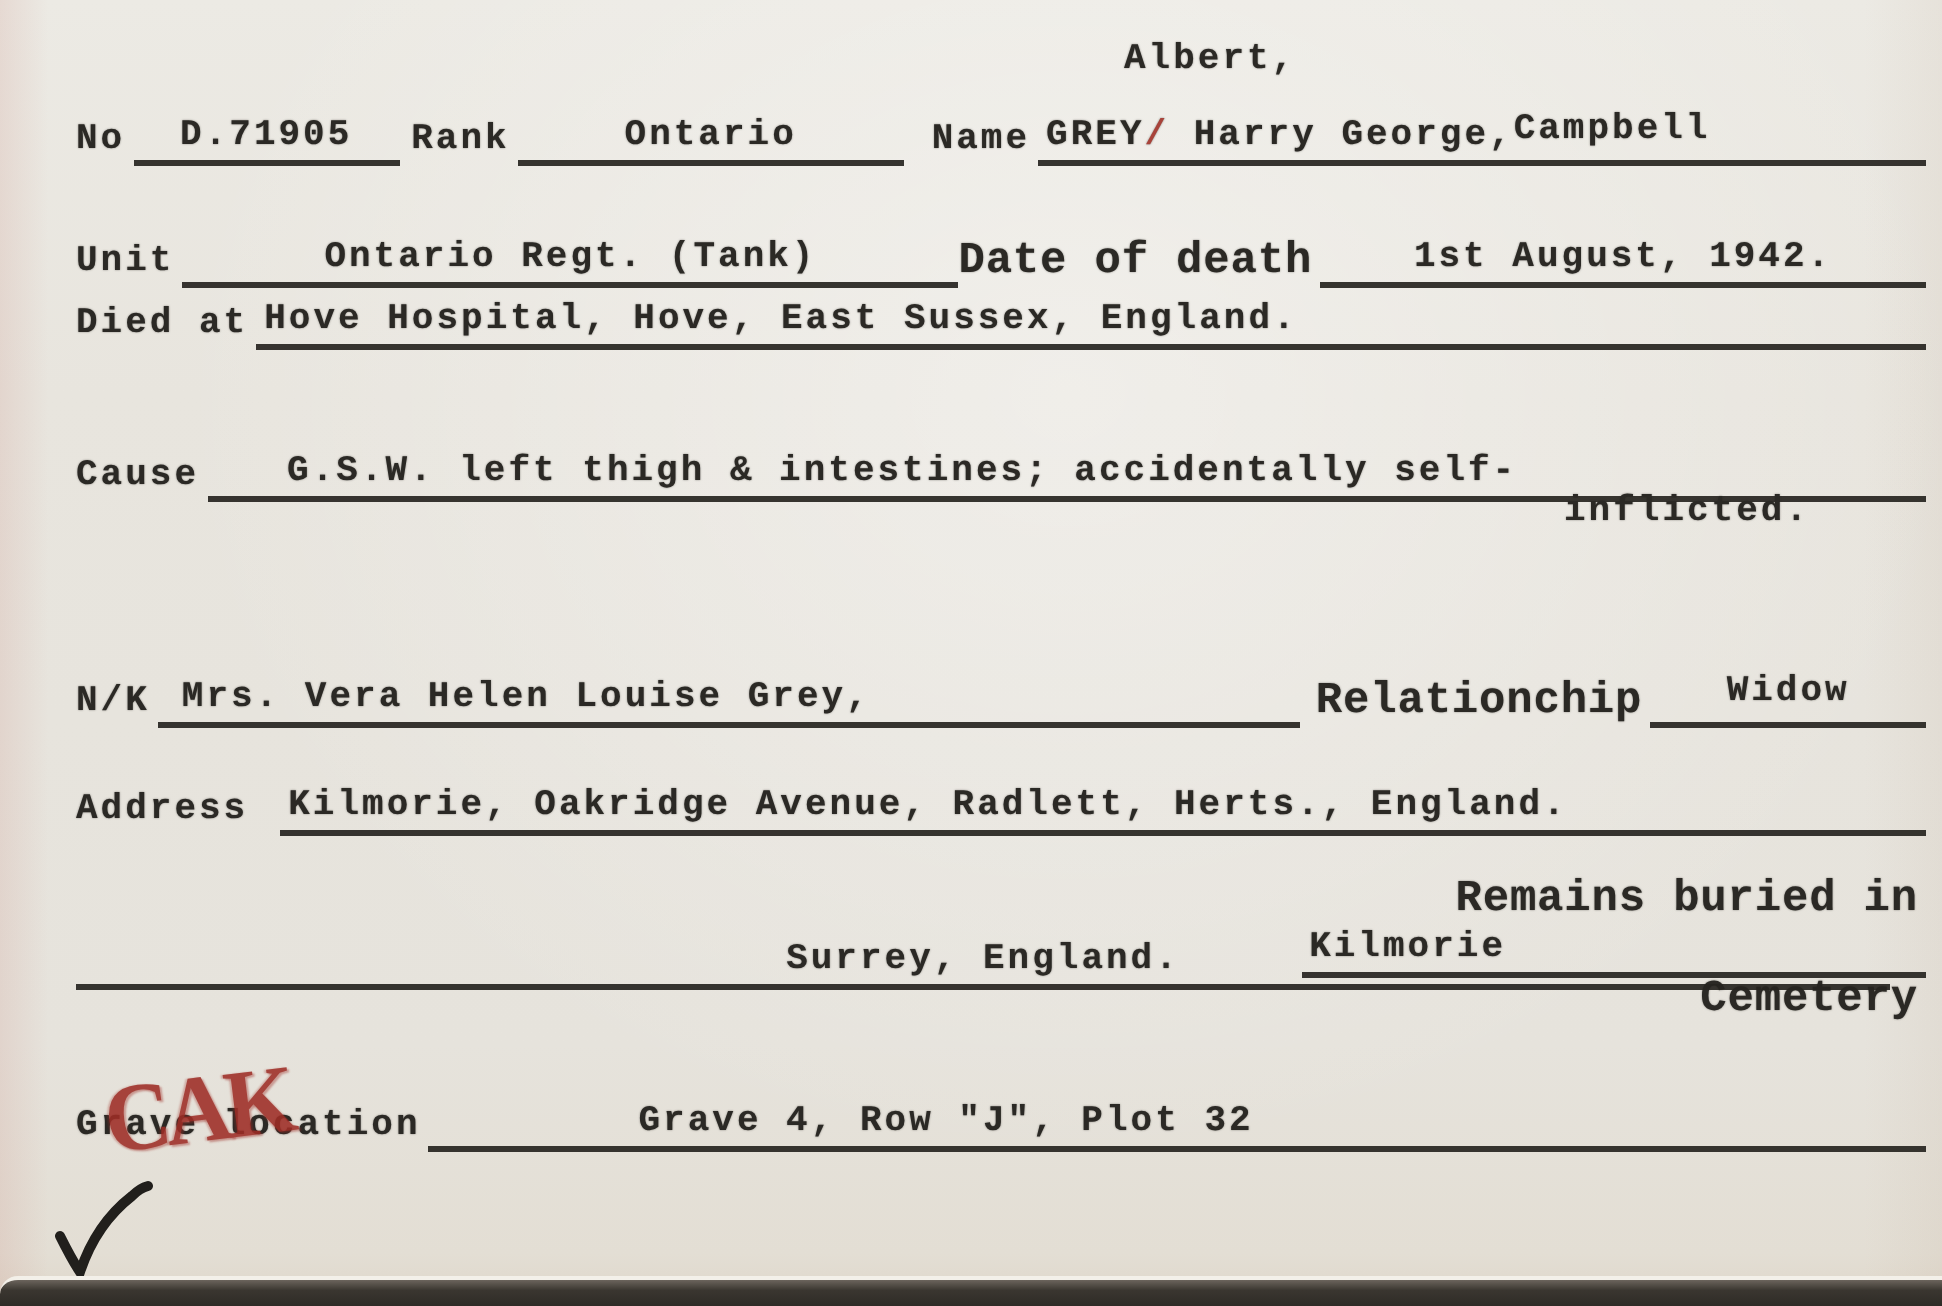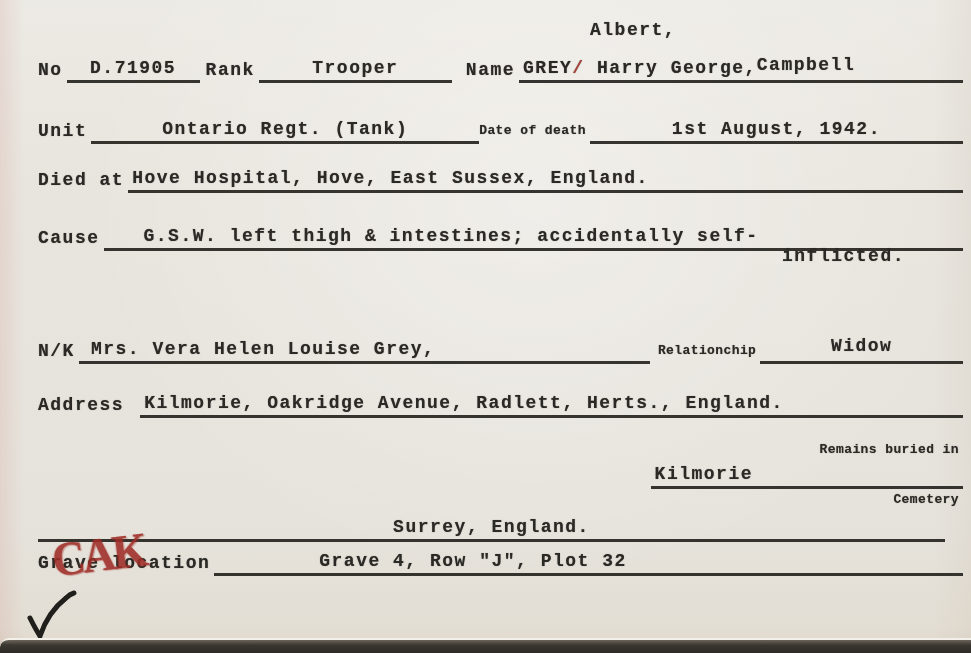--- a/index.html
+++ b/index.html
@@ -19,21 +19,21 @@
   .row{
     position:absolute;left:6px;right:8px;height:27px;
     display:flex;align-items:flex-end;
     color:#2b2925;
     font-weight:700;font-size:18px;line-height:22px;letter-spacing:1.5px;
     text-shadow:0 0 1px rgba(43,41,37,.55);
     white-space:nowrap;
     margin-left:32px;
   }
   .lbl{padding:0 4px 2px 0;}
-  .lbl.tight{font-size:13px;letter-spacing:.4px;}
+  .lbl.tight{font-size:22px;letter-spacing:.4px;}
   .u{
     border-bottom:3px solid rgba(38,36,32,.92);
     padding:0 4px 1px 4px;
   }
   .grow{flex:1;}
   .ctr{text-align:center;}
   .floating{position:absolute;color:#2b2925;font-weight:700;font-size:18px;
     letter-spacing:1.5px;text-shadow:0 0 1px rgba(43,41,37,.55);white-space:nowrap;}
   .red-slash{color:#a8433a;font-weight:700;}
   .raised{position:relative;top:-3px;}
@@ -46,46 +46,46 @@
     text-shadow:1px 1px 1px rgba(158,45,38,.45), -1px 0 1px rgba(158,45,38,.35);
   }
   #checkmark{position:absolute;left:24px;top:590px;}
   #bottom-edge{
     position:absolute;left:0;right:0;bottom:0;height:13px;
     background:linear-gradient(180deg,#6b645c 0%,#3a3630 40%,#2e2b26 100%);
     border-top:2px solid #f3f0e9;
     border-radius:9px 0 0 0;
   }
   #cause-overflow{top:246px;left:782px;}
-  #albert{top:20px;left:562px;margin-left:28px;}
+  #albert{top:20px;left:562px;}
 </style>
 </head>
 <body>
 
 <div id="card">
 
   <div id="albert" class="floating">Albert,</div>
 
   <div class="row" style="top:56px;">
     <span class="lbl">No</span>
     <span class="u ctr" style="width:125px;">D.71905</span>
     <span class="lbl" style="padding-left:6px;">Rank</span>
-    <span class="u ctr" style="width:185px;">Trooper</span>
+    <span class="u ctr" style="width:185px;">Ontario</span>
     <span class="lbl" style="padding-left:14px;">Name</span>
     <span class="u grow"><span>GREY</span><span class="red-slash">/</span><span> Harry George,</span><span class="raised">Campbell</span></span>
   </div>
 
   <div class="row" style="top:117px;">
     <span class="lbl">Unit</span>
     <span class="u ctr" style="width:380px;">Ontario Regt. (Tank)</span>
     <span class="lbl tight">Date of death</span>
     <span class="u grow ctr">1st August, 1942.</span>
   </div>
 
-  <div class="row" style="top:166px;">
+  <div class="row" style="top:148px;">
     <span class="lbl">Died at</span>
     <span class="u grow">Hove Hospital, Hove, East Sussex, England.</span>
   </div>
 
   <div class="row" style="top:224px;">
     <span class="lbl">Cause</span>
     <span class="u grow" style="padding-left:40px;">G.S.W. left thigh &amp; intestines; accidentally self-</span>
   </div>
   <div id="cause-overflow" class="floating">inflicted.</div>
 
@@ -101,21 +101,21 @@
     <span class="lbl">Address</span>
     <span class="u grow">Kilmorie, Oakridge Avenue, Radlett, Herts., England.</span>
   </div>
 
   <div class="row" style="top:439px;flex-direction:column;">
     <span class="lbl tight">Remains buried in</span>
     <span class="u grow ctr" style="padding-right:210px;">Kilmorie</span>
     <span class="lbl tight" style="padding-left:8px;">Cemetery</span>
   </div>
 
-  <div class="row" style="top:515px;right:26px;justify-content:center;">
+  <div class="row" style="top:468px;right:26px;justify-content:center;">
     <span class="u grow ctr">Surrey, England.</span>
   </div>
 
   <div class="row" style="top:549px;">
     <span class="lbl"><span>Grave</span> <span>location</span></span>
     <span class="u grow" style="padding-left:105px;">Grave 4, Row "J", Plot 32</span>
   </div>
 
   <div id="stamp">CAK</div>
 

